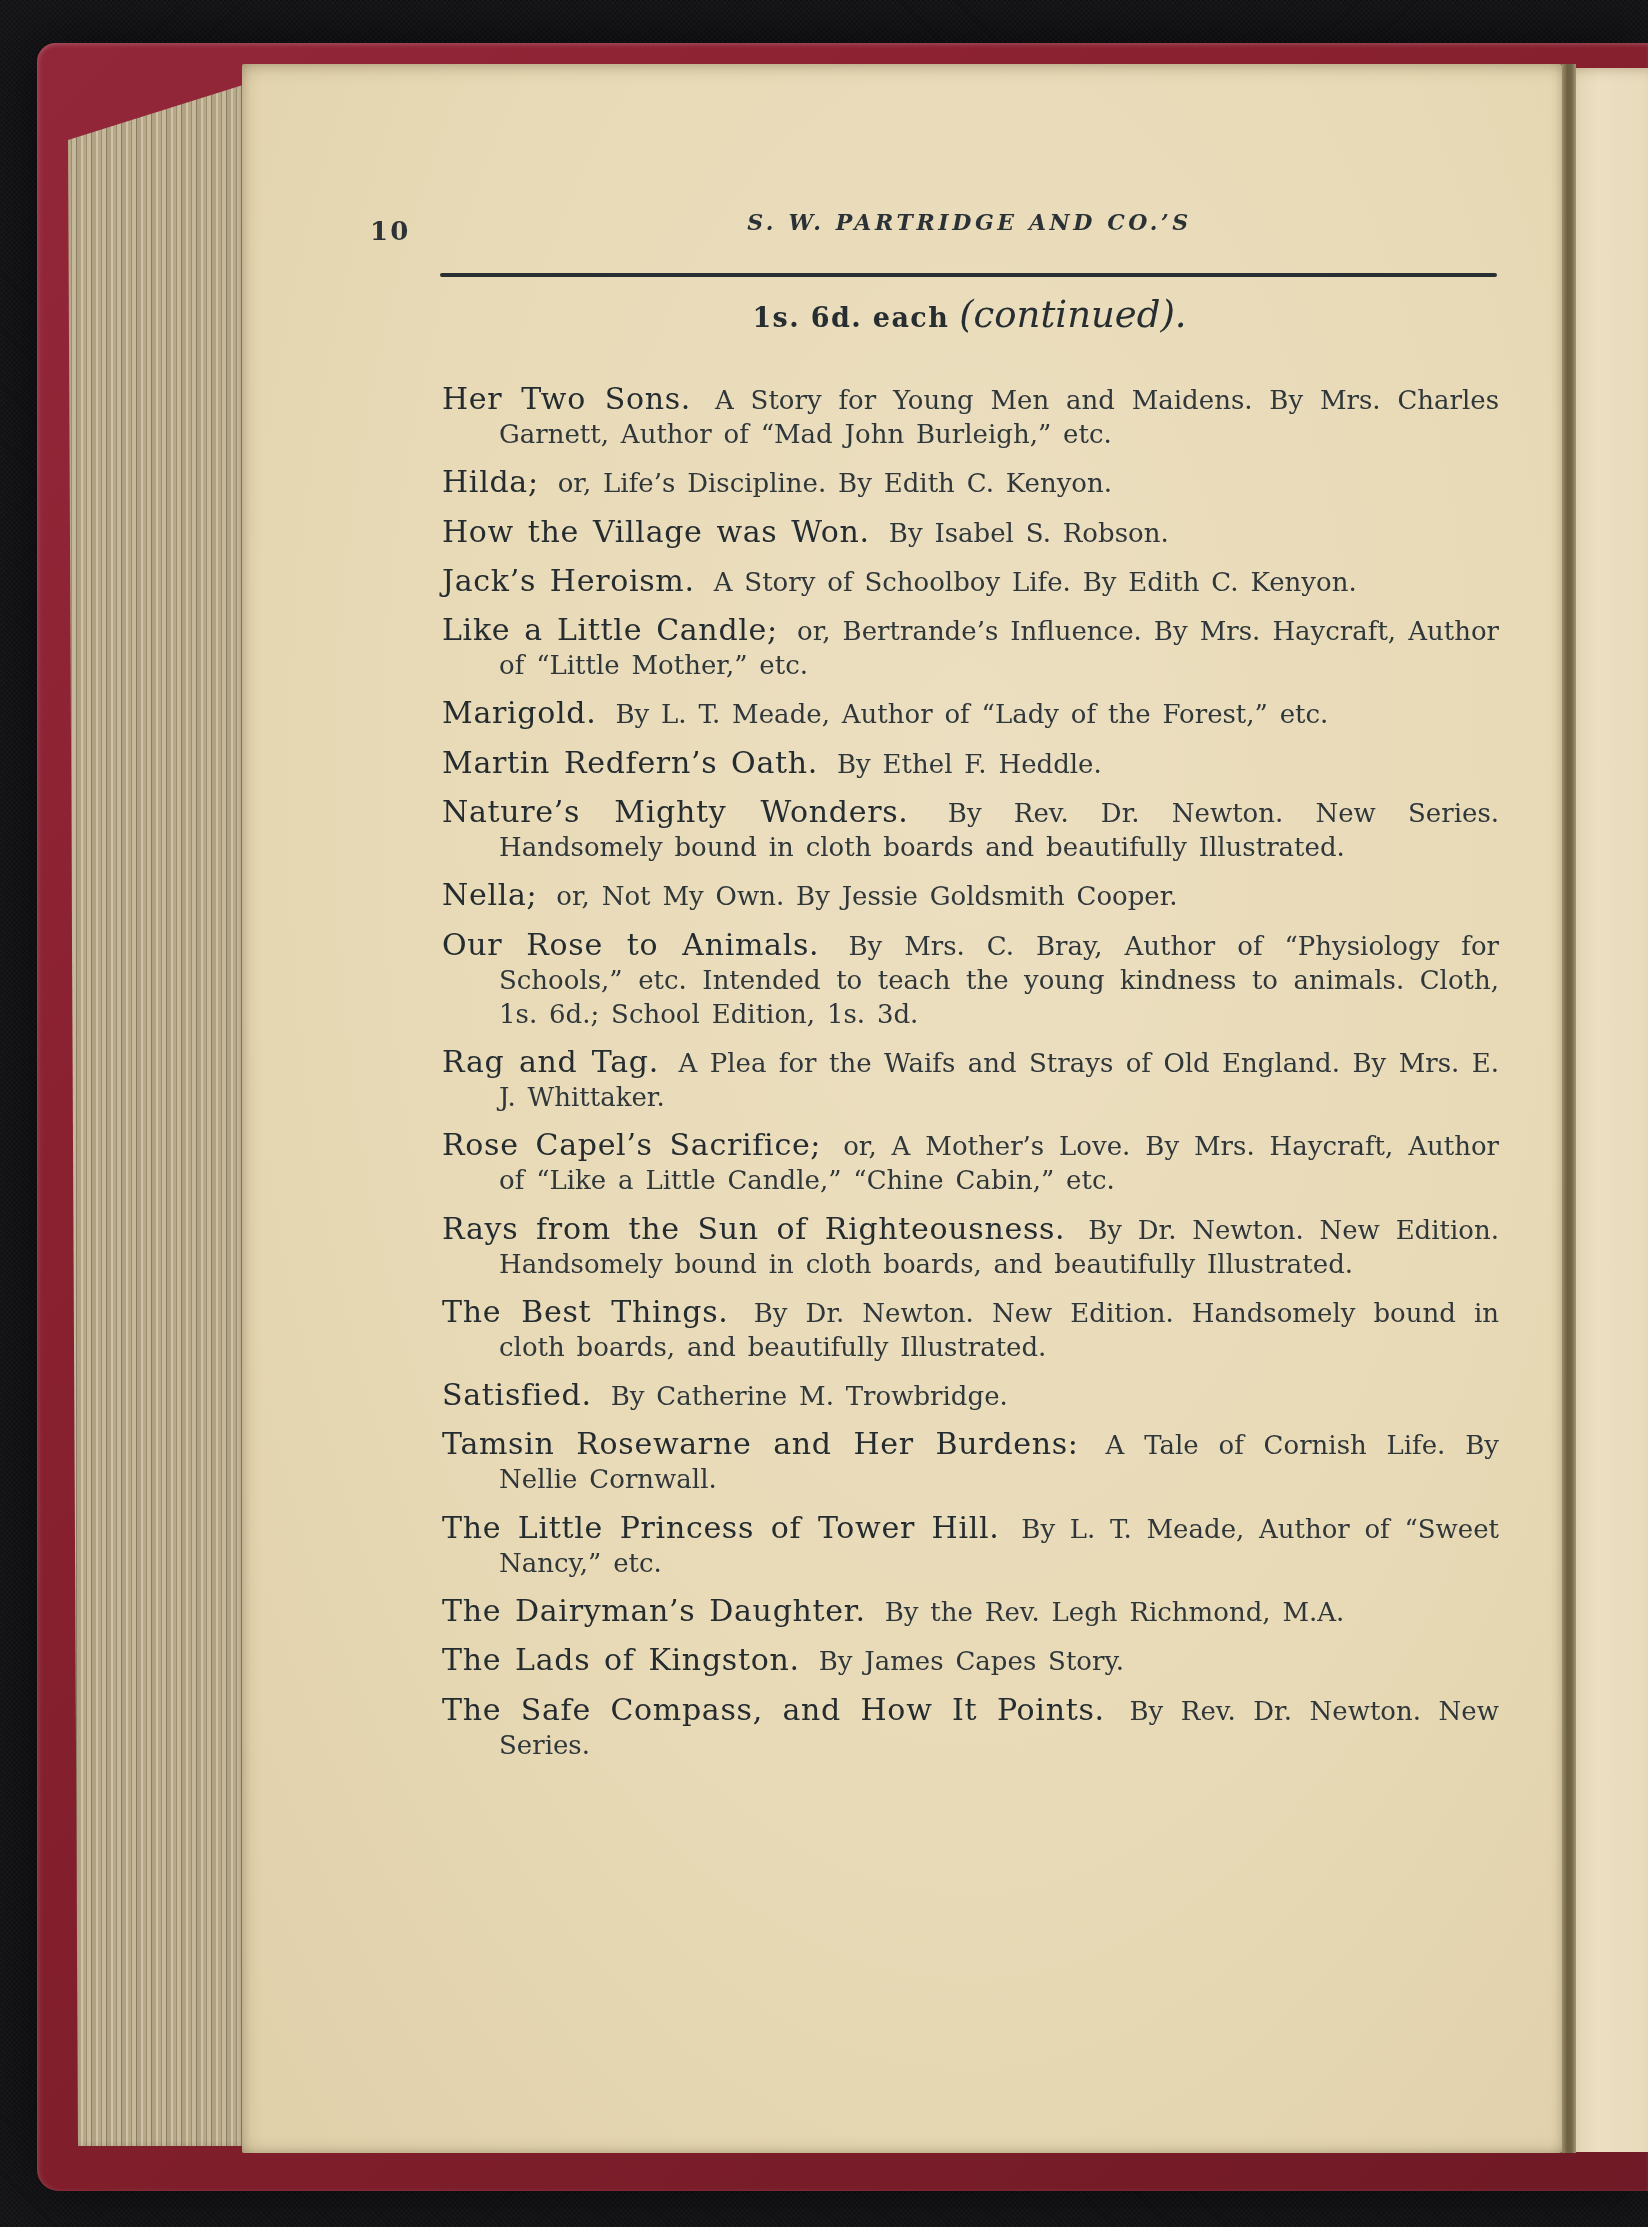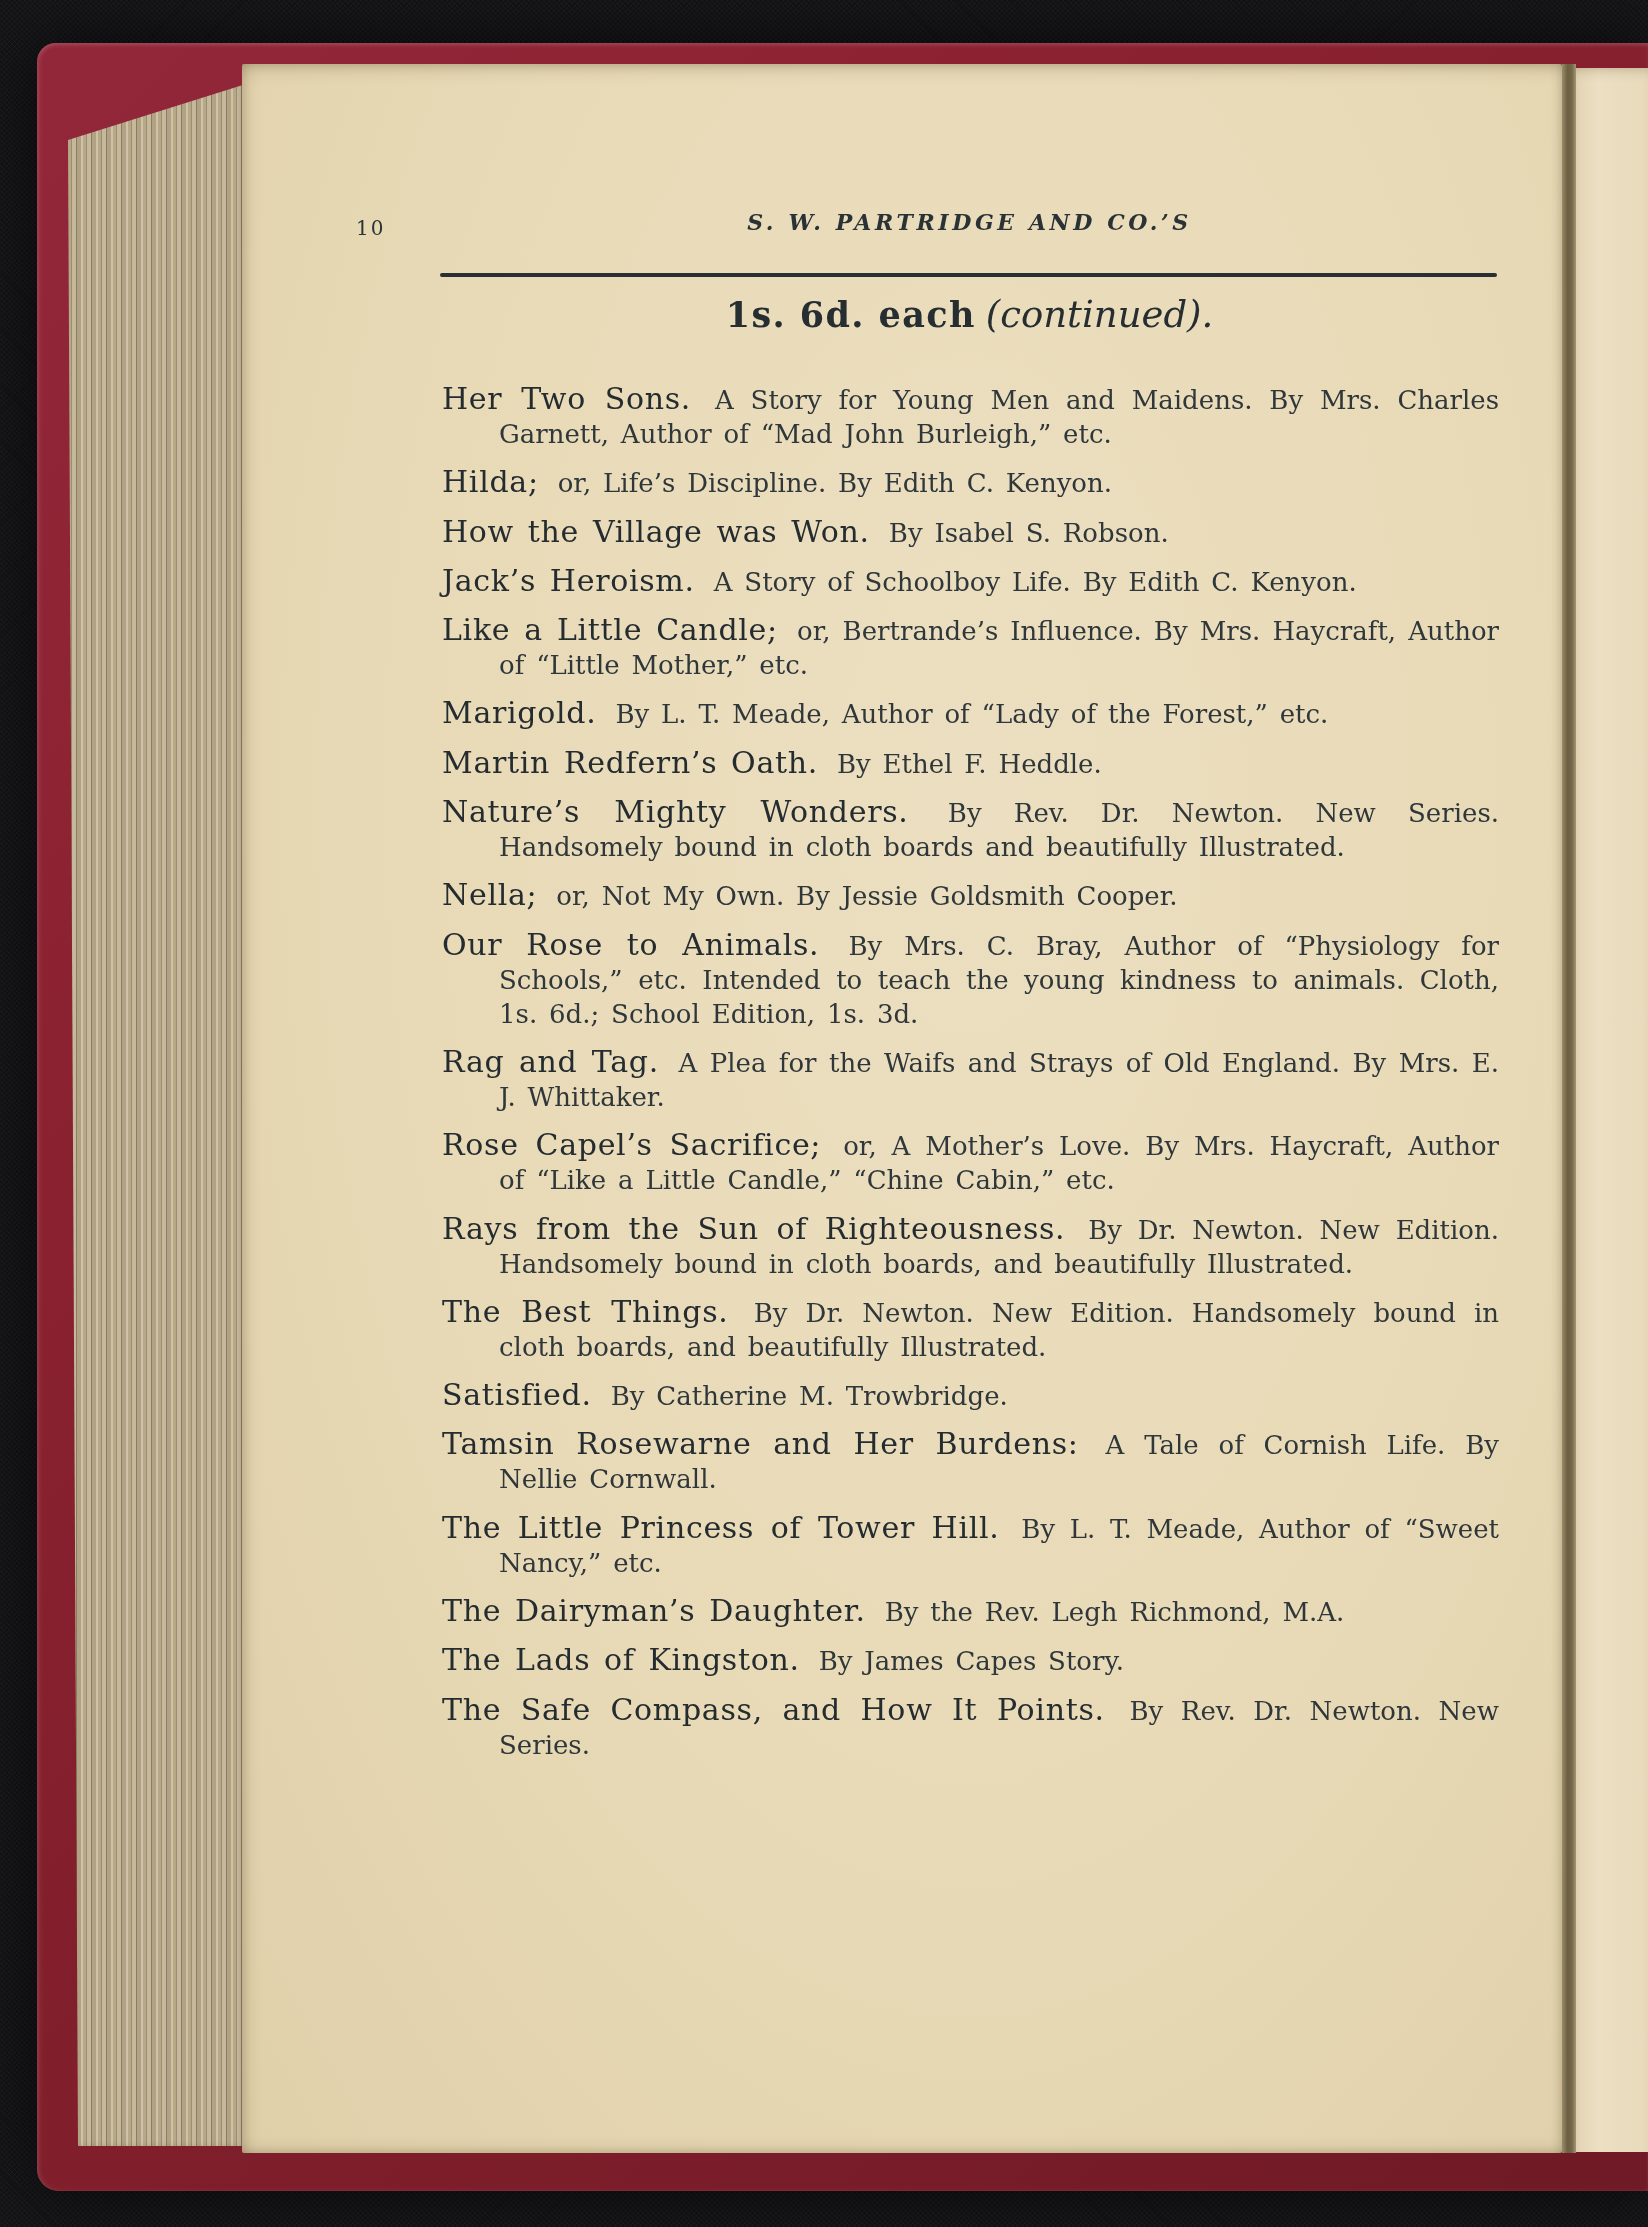--- a/index.html
+++ b/index.html
@@ -37,35 +37,35 @@
   .page-groove{
     position:absolute;left:1562px;top:64px;width:14.3px;height:2089px;
     background:linear-gradient(90deg,#9a8c69,#6b5f41 40%,#75684a 70%,#a39573);
   }
   .facing-page-edge{
     position:absolute;left:1576px;top:68px;width:73px;height:2084px;
     background:linear-gradient(90deg,#e3d5b4,#ecdfc2 30%,#e8dabb);
     box-shadow:inset 0 8.6px 13px -8.6px rgba(80,60,30,0.35);
   }
   .page-number{
-    position:absolute;left:114px;top:152px;
-    font-size:20px;letter-spacing:2.1px;color:#2c3336;
+    position:absolute;left:128px;top:152px;
+    font-size:26px;letter-spacing:2.1px;color:#2c3336;font-weight:bold;
   }
   .running-header{
     position:absolute;left:200px;top:145px;width:1055px;text-align:center;
     font-style:italic;font-weight:bold;font-size:22px;letter-spacing:3.6px;color:#2b3236;
   }
   .header-rule{
     position:absolute;left:198px;top:209px;width:1057px;height:3.6px;
     background:#283034;border-radius:2.1px;
   }
   .section-title{
     position:absolute;left:200px;top:229px;width:1055px;text-align:center;color:#272e31;
   }
-  .section-title .price{font-weight:bold;font-size:35px;letter-spacing:1.4px;}
+  .section-title .price{font-weight:bold;font-size:27px;letter-spacing:1.4px;}
   .section-title .continued{font-style:italic;font-size:37px;margin-left:10px;}
   .entries{
     position:absolute;left:200px;top:318px;width:1057px;color:#2f373a;
   }
   .entry{
     margin:0 0 14.3px 0;padding-left:57px;text-indent:-57px;
     font-size:26px;line-height:34px;text-align:justify;word-spacing:3.6px;
   }
   .entry-title{
     font-weight:normal;font-size:30px;letter-spacing:0.7px;color:#252c30;margin-right:7.1px;

